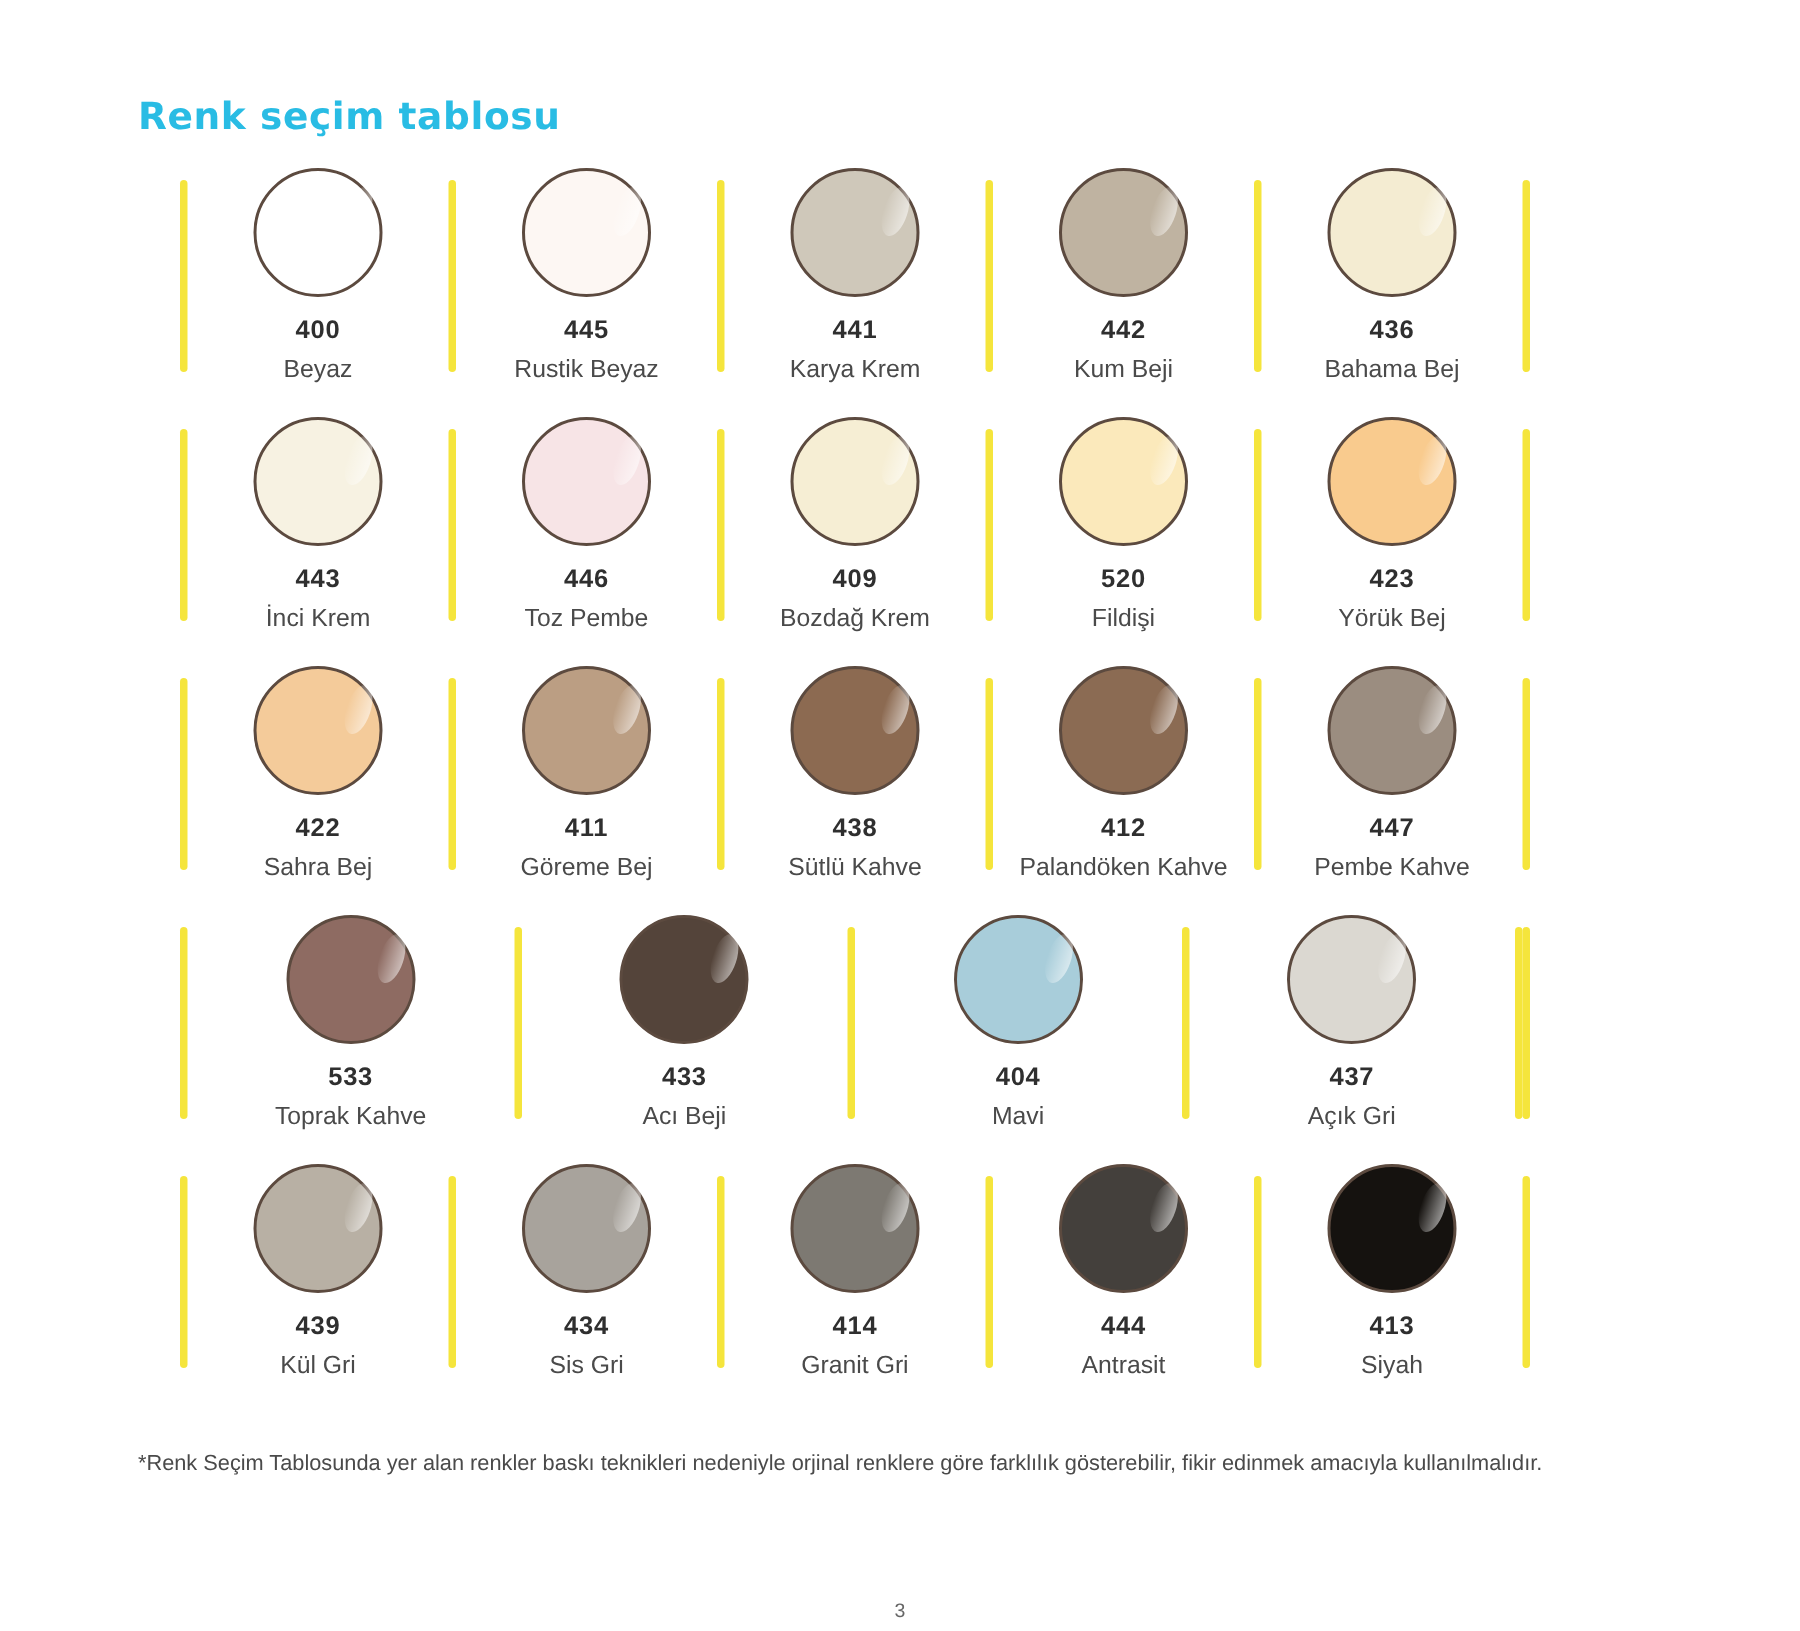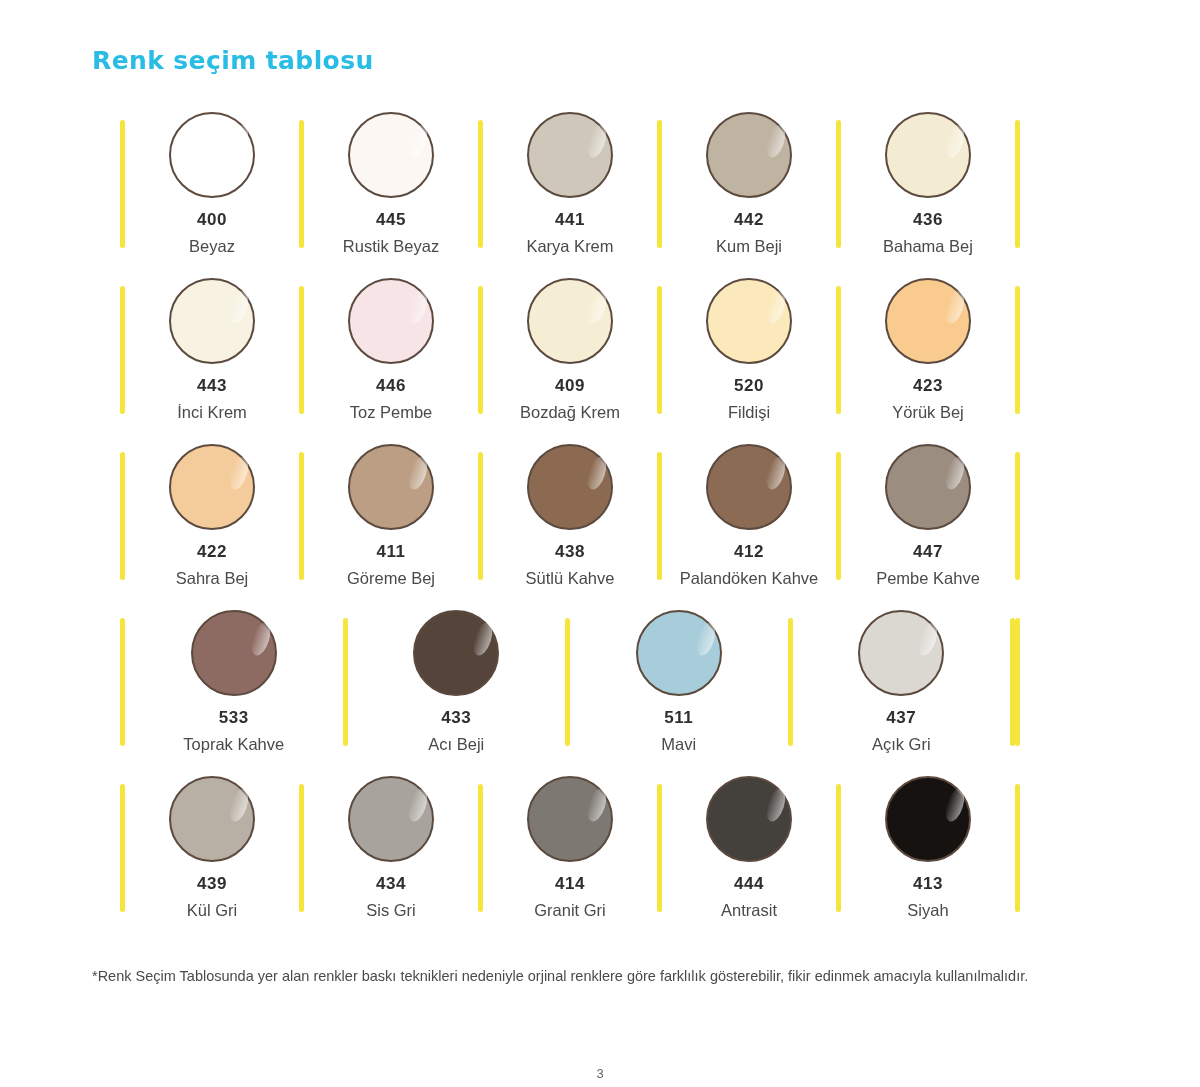--- a/index.html
+++ b/index.html
@@ -17,21 +17,21 @@
   }
   .page {
     position: relative;
     width: 1200px;
     height: 1087px;
     box-sizing: border-box;
   }
   .page-title {
     position: absolute;
     left: 92px;
-    top: 46px;
+    top: 63px;
     font-size: 25px;
     font-weight: bold;
     color: #29bce4;
     letter-spacing: 0.4px;
     font-family: "DejaVu Sans", sans-serif;
   }
   .grid {
     position: absolute;
     left: 92px;
     top: 112px;
@@ -233,21 +233,21 @@
       </div>
       <div class="divider"></div>
       <div class="cell">
         <div class="swatch" style="background:#54443a"></div>
         <div class="code">433</div>
         <div class="name">Acı Beji</div>
       </div>
       <div class="divider"></div>
       <div class="cell">
         <div class="swatch" style="background:#a8cdda"></div>
-        <div class="code">511</div>
+        <div class="code">404</div>
         <div class="name">Mavi</div>
       </div>
       <div class="divider"></div>
       <div class="cell">
         <div class="swatch" style="background:#dbd8d1"></div>
         <div class="code">437</div>
         <div class="name">Açık Gri</div>
       </div>
       <div class="divider"></div>
       <div class="divider"></div>

